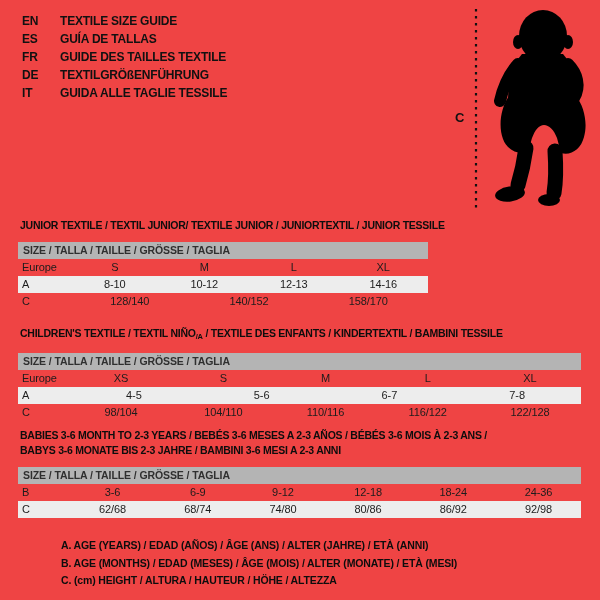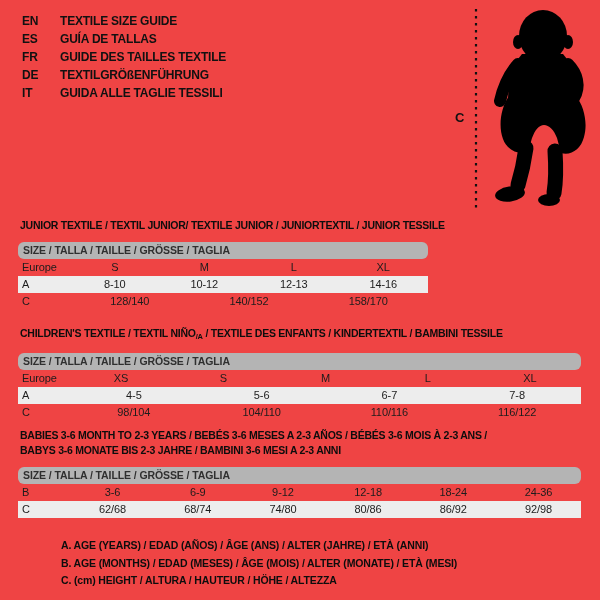--- a/index.html
+++ b/index.html
@@ -25,21 +25,21 @@
   .sec1{top:216px;width:410px;}
   .sec2{top:324px;width:563px;}
   .sec3{top:426px;width:563px;}
   .sec-title{margin:2px;font-size:10.5px;font-weight:bold;letter-spacing:-0.25px;line-height:15px;color:#0d0d0d;}
   .title-line{display:block;white-space:nowrap;}
   .seg-sub{font-size:7.5px;vertical-align:-2px;}
   .tbl{margin-top:9px;}
   .band{
     height:17px;line-height:17px;background:#b4b4b4;
     font-size:10.5px;font-weight:bold;color:#2f2f2f;
-    padding-left:5px;box-sizing:border-box;letter-spacing:-0.1px;border-radius:6px;
+    padding-left:5px;box-sizing:border-box;letter-spacing:-0.1px;
   }
   .trow{display:flex;height:17px;line-height:17px;font-size:11px;color:#1c1c1c;letter-spacing:-0.1px;}
   .trow.shaded{background:#ededed;}
   .lbl{flex:0 0 52px;width:52px;padding-left:4px;box-sizing:border-box;}
   .val{flex:1;text-align:center;}
 
   
   .notes{position:absolute;left:20px;top:537px;font-size:10.5px;font-weight:bold;line-height:17.5px;letter-spacing:-0.15px;color:#0d0d0d;}
   .note{white-space:nowrap;margin-left:41px;}
 </style>
@@ -60,21 +60,21 @@
       <div class="lang-row">
         <span class="lang-code">FR</span>
         <span class="lang-label">GUIDE DES TAILLES TEXTILE</span>
       </div>
       <div class="lang-row">
         <span class="lang-code">DE</span>
         <span class="lang-label">TEXTILGRÖßENFÜHRUNG</span>
       </div>
       <div class="lang-row">
         <span class="lang-code">IT</span>
-        <span class="lang-label">GUIDA ALLE TAGLIE TESSILI</span>
+        <span class="lang-label">GUIDA ALLE TAGLIE TESSILE</span>
       </div>
     </div>
 
   <div class="figure">
     <svg width="150" height="212" viewBox="0 0 150 212" xmlns="http://www.w3.org/2000/svg">
       <line x1="30" y1="5" x2="30" y2="204" stroke="#111" stroke-width="2.2" stroke-dasharray="2.5 4.5"></line>
       <text x="9" y="118" font-size="13" font-weight="bold" fill="#111">C</text>
       <g transform="translate(42,2)" fill="#000">
         <ellipse cx="55" cy="30" rx="24" ry="26"></ellipse>
         <ellipse cx="30" cy="36" rx="5" ry="7"></ellipse>
@@ -143,20 +143,21 @@
             <span class="val">5-6</span>
             <span class="val">6-7</span>
             <span class="val">7-8</span>
           </div>
           <div class="trow">
             <span class="lbl">C</span>
             <span class="val">98/104</span>
             <span class="val">104/110</span>
             <span class="val">110/116</span>
             <span class="val">116/122</span>
+            <span class="val">122/128</span>
           </div>
         </div>
     </div>
   </section>
 
   <section class="sec sec3">
     <h2 class="sec-title">
         <span class="title-line"><span>BABIES 3-6 MONTH TO 2-3 YEARS / BEBÉS 3-6 MESES A 2-3 AÑOS / BÉBÉS 3-6 MOIS À 2-3 ANS /</span></span>
         <span class="title-line"><span>BABYS 3-6 MONATE BIS 2-3 JAHRE / BAMBINI 3-6 MESI A 2-3 ANNI</span></span>
       </h2>

